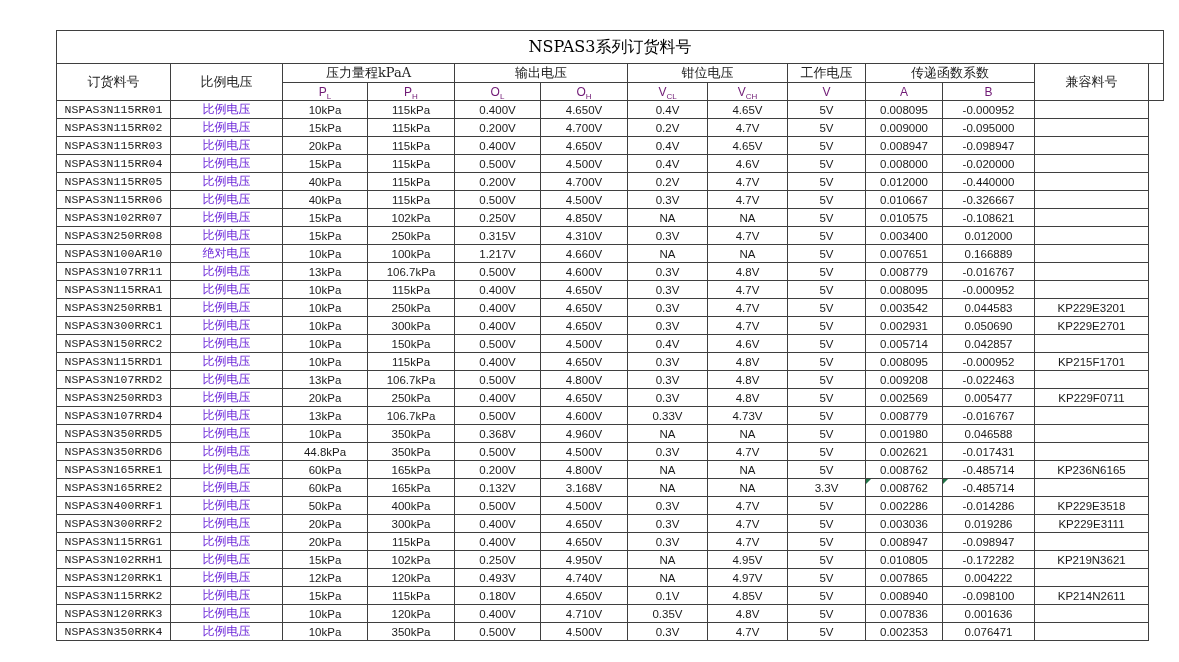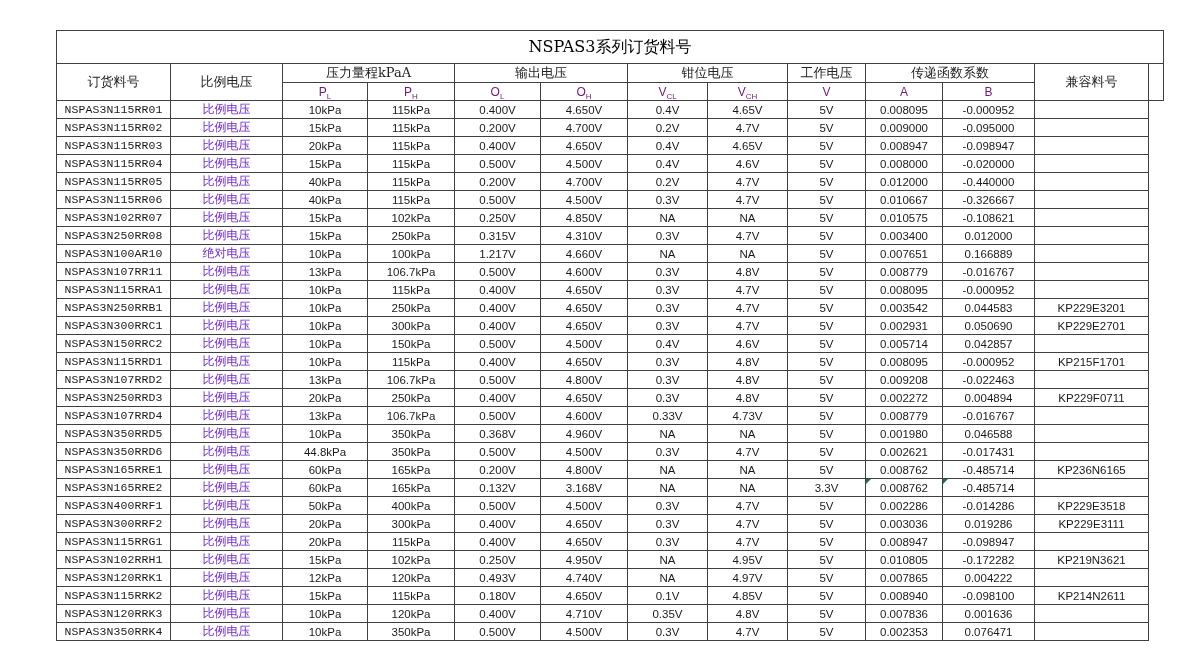--- a/index.html
+++ b/index.html
@@ -340,22 +340,22 @@
         <tr>
           <td class="c0">NSPAS3N250RRD3</td>
           <td class="c1">比例电压</td>
           <td class="c2">20kPa</td>
           <td class="c3">250kPa</td>
           <td class="c4">0.400V</td>
           <td class="c5">4.650V</td>
           <td class="c6">0.3V</td>
           <td class="c7">4.8V</td>
           <td class="c8">5V</td>
-          <td class="c9">0.002272</td>
-          <td class="c10">0.004894</td>
+          <td class="c9">0.002569</td>
+          <td class="c10">0.005477</td>
           <td class="c11">KP229F0711</td>
         </tr>
         <tr>
           <td class="c0">NSPAS3N107RRD4</td>
           <td class="c1">比例电压</td>
           <td class="c2">13kPa</td>
           <td class="c3">106.7kPa</td>
           <td class="c4">0.500V</td>
           <td class="c5">4.600V</td>
           <td class="c6">0.33V</td>

